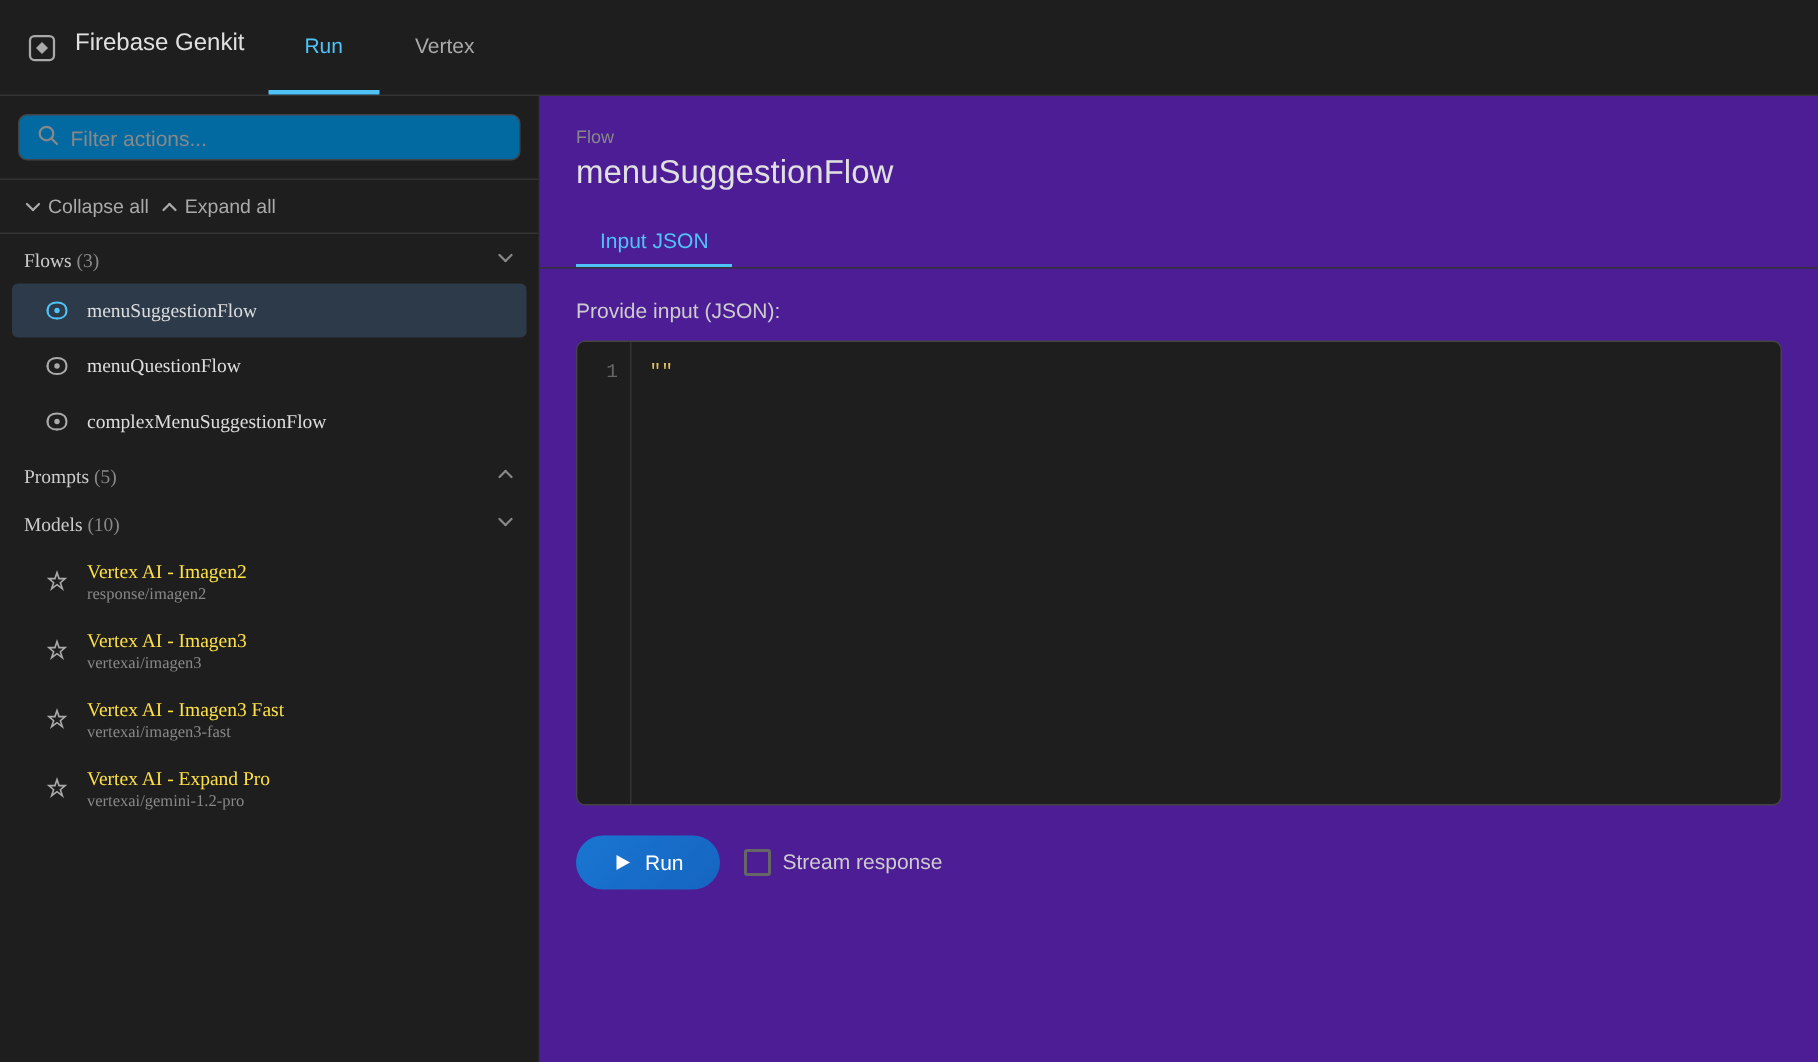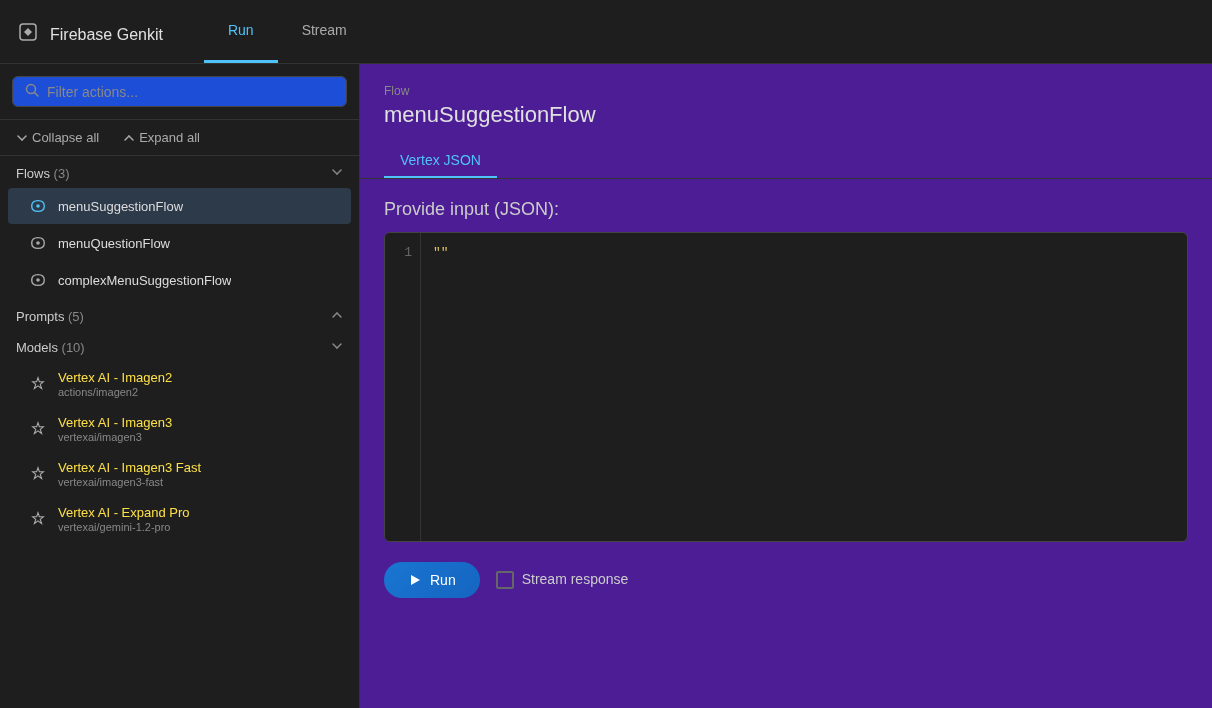--- a/index.html
+++ b/index.html
@@ -23,23 +23,23 @@
       display: flex;
       align-items: center;
       height: 64px;
       background-color: #1e1e1e;
       border-bottom: 1px solid #333;
       padding: 0 16px;
     }
 
     .logo-area {
       display: flex;
-      align-items: flex-end;
+      align-items: flex-start;
       gap: 10px;
-      margin-right: 41px;
+      margin-right: 16px;
     }
 
     .logo-icon {
       width: 24px;
       height: 24px;
     }
 
     .logo-text {
       font-size: 16px;
       font-weight: 500;
@@ -88,21 +88,21 @@
     }
 
     .search-container {
       padding: 12px;
       border-bottom: 1px solid #333;
     }
 
     .search-input-wrapper {
       display: flex;
       align-items: center;
-      background-color: #1d4ed8;
+      background-color: #0369a1;
       border: 1px solid #444;
       border-radius: 6px;
       padding: 6px 12px;
       gap: 8px;
     }
 
     .search-icon {
       color: #888;
       font-size: 14px;
     }
@@ -115,41 +115,41 @@
       font-size: 14px;
       width: 100%;
     }
 
     .search-input::placeholder {
       color: #888;
     }
 
     .collapse-expand-row {
       display: flex;
-      gap: 16px;
       padding: 8px 12px;
       border-bottom: 1px solid #333;
     }
 
     .collapse-expand-btn {
       display: flex;
       align-items: center;
       gap: 4px;
       color: #aaa;
       font-size: 13px;
       cursor: pointer;
       background: none;
       border: none;
       padding: 2px 4px;
     }
 
     .sidebar-content {
       flex: 1;
       overflow-y: auto;
       padding-bottom: 8px;
+      font-family: Liberation Serif, serif;
     }
 
     .sidebar-content::-webkit-scrollbar {
       width: 4px;
     }
 
     .sidebar-content::-webkit-scrollbar-track {
       background: transparent;
     }
 
@@ -280,21 +280,21 @@
 
     .content-body {
       flex: 1;
       padding: 20px 24px;
       display: flex;
       flex-direction: column;
       overflow: hidden;
     }
 
     .input-label {
-      font-size: 18px;
+      font-size: 14px;
       color: #ccc;
       margin-bottom: 12px;
     }
 
     .json-editor {
       flex: 1;
       background-color: #1e1e1e;
       border: 1px solid #444;
       border-radius: 6px;
       display: flex;
@@ -390,21 +390,21 @@
       <rect x="4" y="4" width="16" height="16" rx="3" stroke="#aaa" stroke-width="1.5" fill="none"></rect>
       <path d="M8 12 L12 8 L16 12 L12 16 Z" fill="#aaa"></path>
     </svg>
     <span class="logo-text">Firebase Genkit</span>
   </div>
   <div class="nav-tabs">
     <div class="nav-tab active">
       <span>Run</span>
     </div>
     <div class="nav-tab">
-      <span>Stream</span>
+      <span>Vertex</span>
     </div>
   </div>
 </nav>
 
 <div class="main-layout">
 
   <aside class="sidebar">
 
     <div class="search-container">
       <div class="search-input-wrapper">
@@ -507,21 +507,21 @@
       </div>
 
       <div class="sidebar-item">
         <div class="sidebar-item-icon">
           <svg viewBox="0 0 20 20" fill="none" width="18" height="18">
             <path d="M10 3 L11.5 7.5 L16 7.5 L12.5 10.5 L14 15 L10 12 L6 15 L7.5 10.5 L4 7.5 L8.5 7.5 Z" stroke="#aaa" stroke-width="1.2" fill="none"></path>
           </svg>
         </div>
         <div class="model-item">
           <span class="model-item-name">Vertex AI - Imagen2</span>
-          <span class="model-item-sub">actions/imagen2</span>
+          <span class="model-item-sub">response/imagen2</span>
         </div>
       </div>
 
       <div class="sidebar-item">
         <div class="sidebar-item-icon">
           <svg viewBox="0 0 20 20" fill="none" width="18" height="18">
             <path d="M10 3 L11.5 7.5 L16 7.5 L12.5 10.5 L14 15 L10 12 L6 15 L7.5 10.5 L4 7.5 L8.5 7.5 Z" stroke="#aaa" stroke-width="1.2" fill="none"></path>
           </svg>
         </div>
         <div class="model-item">
@@ -556,21 +556,21 @@
 
     </div>
   </aside>
 
   <main class="main-content">
     <div class="content-header">
       <div class="flow-label">Flow</div>
       <div class="flow-title">menuSuggestionFlow</div>
       <div class="content-tabs">
         <div class="content-tab active">
-          <span>Vertex JSON</span>
+          <span>Input JSON</span>
         </div>
       </div>
     </div>
 
     <div class="content-body">
       <div class="input-label">Provide input (JSON):</div>
 
       <div class="json-editor">
         <div class="line-numbers">
           <div>1</div>

